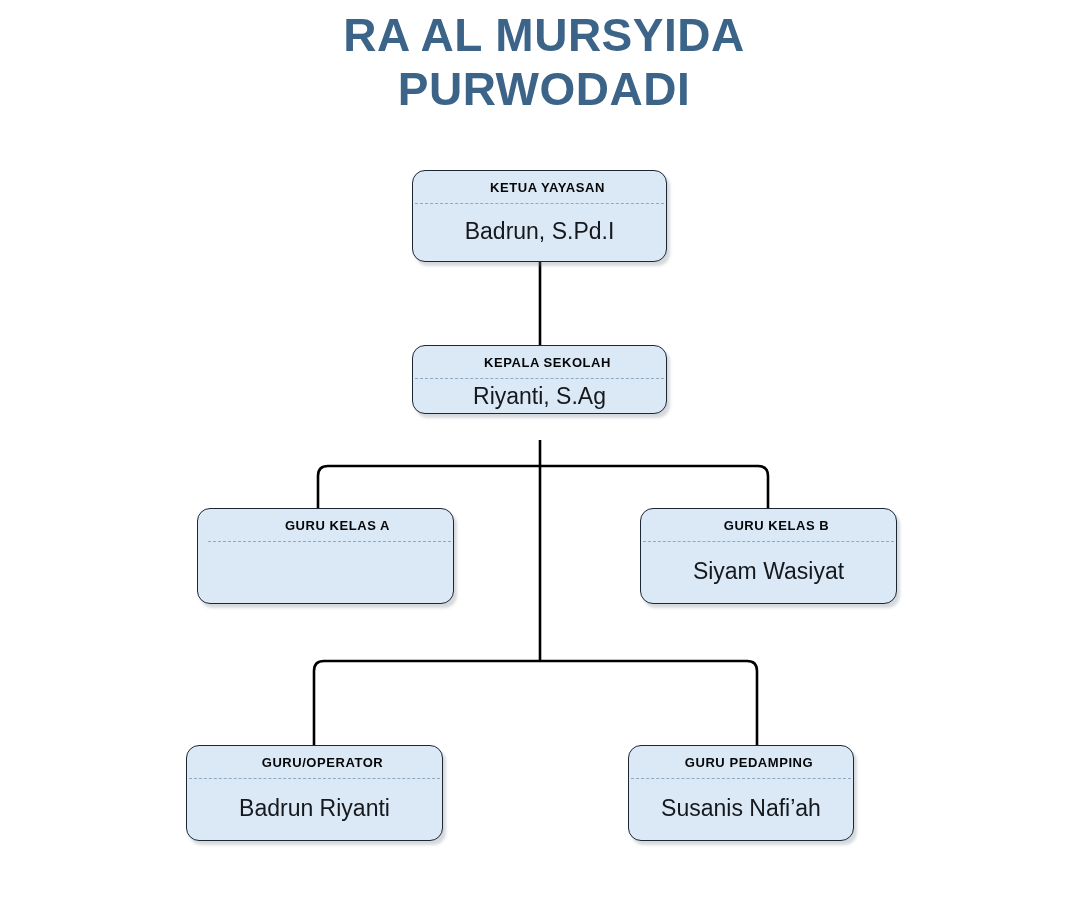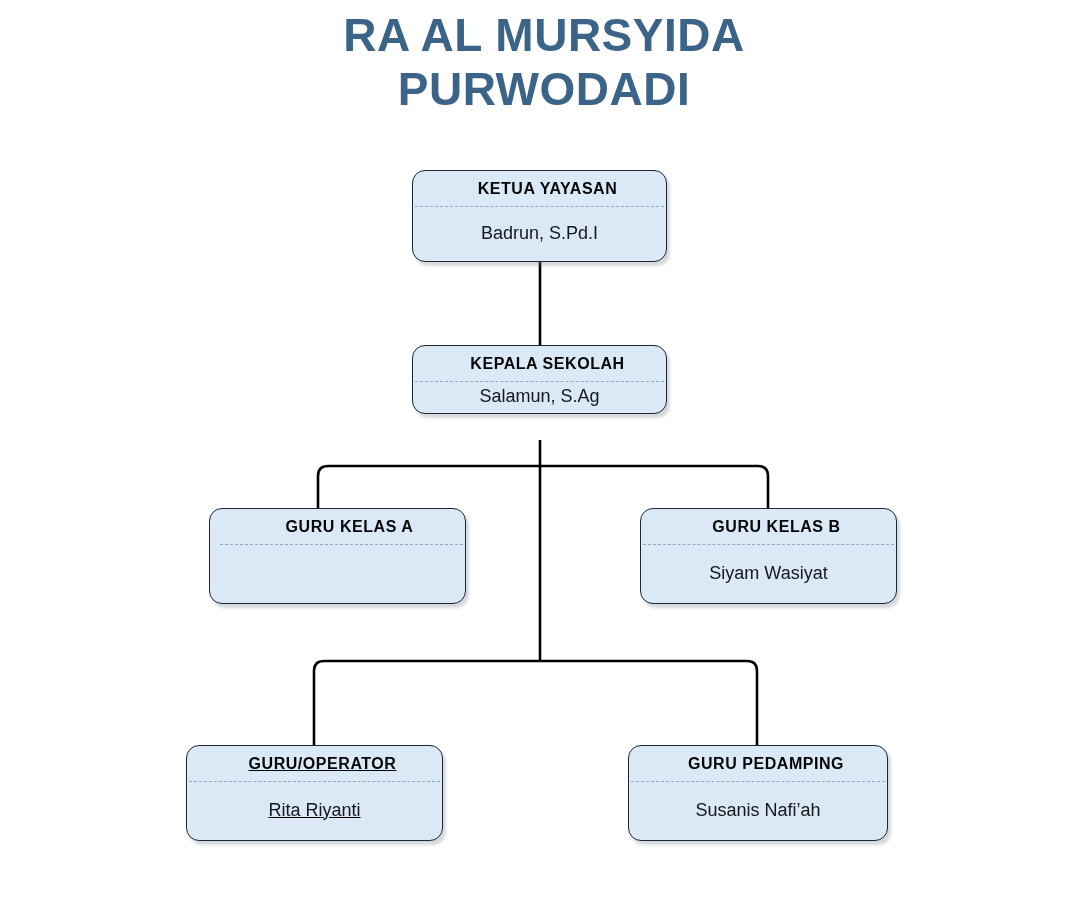--- a/index.html
+++ b/index.html
@@ -58,40 +58,40 @@
     box-shadow: 3px 4px 3px rgba(120, 130, 140, 0.30);
     display: flex;
     flex-direction: column;
     overflow: hidden;
   }
   .node-title {
     flex: 0 0 auto;
     display: flex;
     align-items: center;
     justify-content: center;
-    font-size: 16px;
+    font-size: 13px;
     font-weight: 700;
     letter-spacing: 0.55px;
     color: #050608;
     text-align: center;
     padding: 9px 8px 8px;
     margin-left: 16px;
   }
   .node-divider {
     flex: 0 0 auto;
     height: 0;
     margin: 0 2px;
     border-top: 1.6px dashed #8ea9c2;
   }
   .node-name {
     flex: 1 1 auto;
     display: flex;
     align-items: center;
     justify-content: center;
-    font-size: 18px;
+    font-size: 23px;
     font-weight: 400;
     color: #15181c;
     text-align: center;
     padding: 4px 8px 6px;
   }
 </style>
 </head>
 <body>
 
 <div id="chart-root">
@@ -114,39 +114,39 @@
 
   <div class="node" style="left:412px; top:170px; width:255px; height:92px;">
     <div class="node-title">KETUA YAYASAN</div>
     <div class="node-divider"></div>
     <div class="node-name">Badrun, S.Pd.I</div>
   </div>
 
   <div class="node" style="left:412px; top:345px; width:255px; height:69px;">
     <div class="node-title">KEPALA SEKOLAH</div>
     <div class="node-divider"></div>
-    <div class="node-name">Salamun, S.Ag</div>
+    <div class="node-name">Riyanti, S.Ag</div>
   </div>
 
-  <div class="node" style="left:209px; top:508px; width:257px; height:96px;padding-left:8px;">
+  <div class="node" style="left:197px; top:508px; width:257px; height:96px;padding-left:8px;">
     <div class="node-title">GURU KELAS A</div>
     <div class="node-divider"></div>
   </div>
 
   <div class="node" style="left:640px; top:508px; width:257px; height:96px;">
     <div class="node-title">GURU KELAS B</div>
     <div class="node-divider"></div>
     <div class="node-name">Siyam Wasiyat</div>
   </div>
 
-  <div class="node" style="left:186px; top:745px; width:257px; height:96px;text-decoration:underline;">
+  <div class="node" style="left:186px; top:745px; width:257px; height:96px;">
     <div class="node-title">GURU/OPERATOR</div>
     <div class="node-divider"></div>
-    <div class="node-name">Rita Riyanti</div>
+    <div class="node-name">Badrun Riyanti</div>
   </div>
 
-  <div class="node" style="left:628px; top:745px; width:260px; height:96px;">
+  <div class="node" style="left:628px; top:745px; width:226px; height:96px;">
     <div class="node-title">GURU PEDAMPING</div>
     <div class="node-divider"></div>
     <div class="node-name">Susanis Nafi’ah</div>
   </div>
 
 </div>
 
 </body></html>

